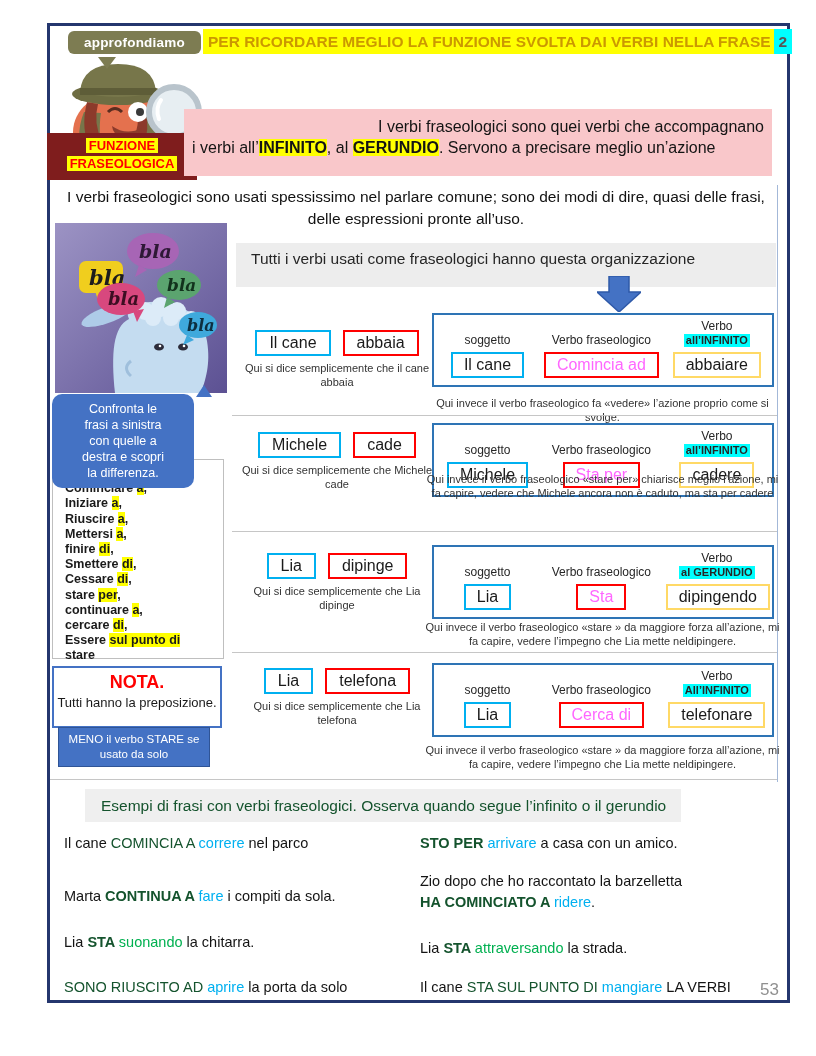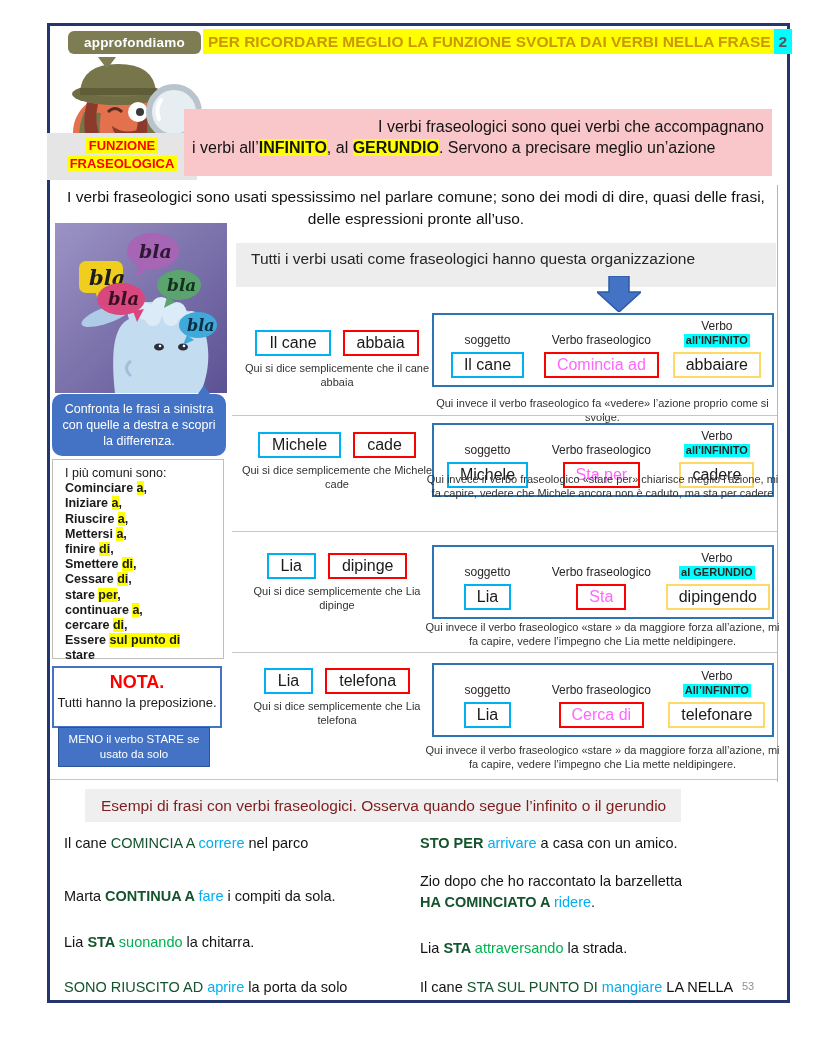--- a/index.html
+++ b/index.html
@@ -33,36 +33,36 @@
     position:absolute; left:184px; top:109px; width:588px; height:67px;
     background:#F9C7CA; font-size:16px; color:#141414; z-index:2;
   }
   .pink-box .l1 { text-align:right; padding:9px 8px 0 0; }
   .pink-box .l2 { padding:3px 0 0 8px; }
   .hl-y { background:#FFFF00; }
   .pink-box b { font-weight:700; }
   
   .func-box {
     position:absolute; left:47px; top:133px; width:150px; height:47px;
-    background:#e5e5e5; text-align:center; padding-top:3px; z-index:1;
+    background:#7f1d1d; text-align:center; padding-top:3px; z-index:1;
   }
   .func-box span {
     display:inline-block; background:#FFFF00; color:#FF0000; font-weight:700;
     font-size:13px; padding:0 3px; margin-top:2px;
   }
   
   .intro {
     position:absolute; left:50px; top:186px; width:732px; text-align:center;
     font-size:15.5px; line-height:22px; color:#111;
   }
   
   .compare-note {
-    position:absolute; left:52px; top:394px; width:174px; background:#4472C4;
+    position:absolute; left:52px; top:394px; width:142px; background:#4472C4;
     color:#fff; font-size:12.5px; text-align:center; border-radius:10px;
-    padding:7px 8px; line-height:16px; z-index:3;
+    padding:7px 24px; line-height:16px; z-index:3;
   }
   .compare-tail {
     position:absolute; left:196px; top:385px; width:0; height:0; z-index:2;
     border-left:8px solid transparent; border-right:8px solid transparent;
     border-bottom:12px solid #4472C4;
   }
   .comuni-panel {
     position:absolute; left:52px; top:459px; width:172px; height:200px;
     background:#fff; border:1px solid #BFBFBF; padding:6px 0 0 12px;
     font-size:12.5px; line-height:15.2px;
@@ -103,28 +103,28 @@
   .hdr-verbo .vf-label { display:inline-block; background:#00FFFF; font-weight:700; font-size:11px; padding:0 2px; margin-top:1px; }
   .cell { text-align:center; }
   .vbox { display:inline-block; padding:2px 11px; font-size:16px; background:#fff; white-space:nowrap; }
   .b-gold { border:2px solid #FFD966; }
   .t-mag { color:#FF66FF; }
   .row-cap { width:355px; text-align:center; font-size:11px; line-height:14px; color:#333; }
   
   .ex-bar {
     position:absolute; left:85px; top:789px; width:596px; height:33px;
     background:#EFEFEF; font-size:15.5px; line-height:33px; padding-left:16px;
-    color:#7f1d1d;
+    color:#14532d;
   }
   .sent { font-size:14.5px; line-height:21px; color:#141414; white-space:nowrap; }
   .c-red { color:#14532d; }
   .c-cyan { color:#00B0F0; }
   .c-green { color:#00B050; }
   .b { font-weight:700; }
-  .page-num { position:absolute; left:742px; top:980px; font-size:11px; color:#909090; }
+  .page-num { position:absolute; left:760px; top:980px; font-size:17px; color:#909090; }
 </style>
 </head>
 <body>
 
 <div class="border-frame"></div>
 
 <div class="badge">approfondiamo</div>
 <div class="badge-tail"></div>
 <svg class="abs" style="left:58px; top:60px;" width="148" height="114" viewBox="0 0 148 114">
   <ellipse cx="62" cy="72" rx="47" ry="40" fill="#E4714E"></ellipse>
@@ -332,15 +332,15 @@
 <div class="abs sent" style="left:64px; top:886px;"><span>Marta </span><span class="c-red b">CONTINUA A </span><span class="c-cyan">fare</span><span> i compiti da sola.</span></div>
 <div class="abs sent" style="left:64px; top:932px;"><span>Lia </span><span class="c-red b">STA </span><span class="c-green">suonando</span><span> la chitarra.</span></div>
 <div class="abs sent" style="left:64px; top:977px;"><span></span><span class="c-red">SONO RIUSCITO AD </span><span class="c-cyan">aprire</span><span> la porta da solo</span></div>
 
 <div class="abs sent" style="left:420px; top:833px;"><span></span><span class="c-red b">STO PER </span><span class="c-cyan">arrivare</span><span> a casa con un amico.</span></div>
 <div class="abs sent" style="left:420px; top:871px;">
   <div>Zio dopo che ho raccontato la barzelletta</div>
   <div><span class="c-red b">HA COMINCIATO A </span><span class="c-cyan">ridere</span><span>.</span></div>
 </div>
 <div class="abs sent" style="left:420px; top:938px;"><span>Lia </span><span class="c-red b">STA </span><span class="c-green">attraversando</span><span> la strada.</span></div>
-<div class="abs sent" style="left:420px; top:977px;"><span>Il cane  </span><span class="c-red">STA SUL PUNTO DI </span><span class="c-cyan">mangiare</span><span> LA NELLA</span></div>
+<div class="abs sent" style="left:420px; top:977px;"><span>Il cane  </span><span class="c-red">STA SUL PUNTO DI </span><span class="c-cyan">mangiare</span><span> LA VERBI</span></div>
 
 <div class="page-num">53</div>
 
 </body></html>

